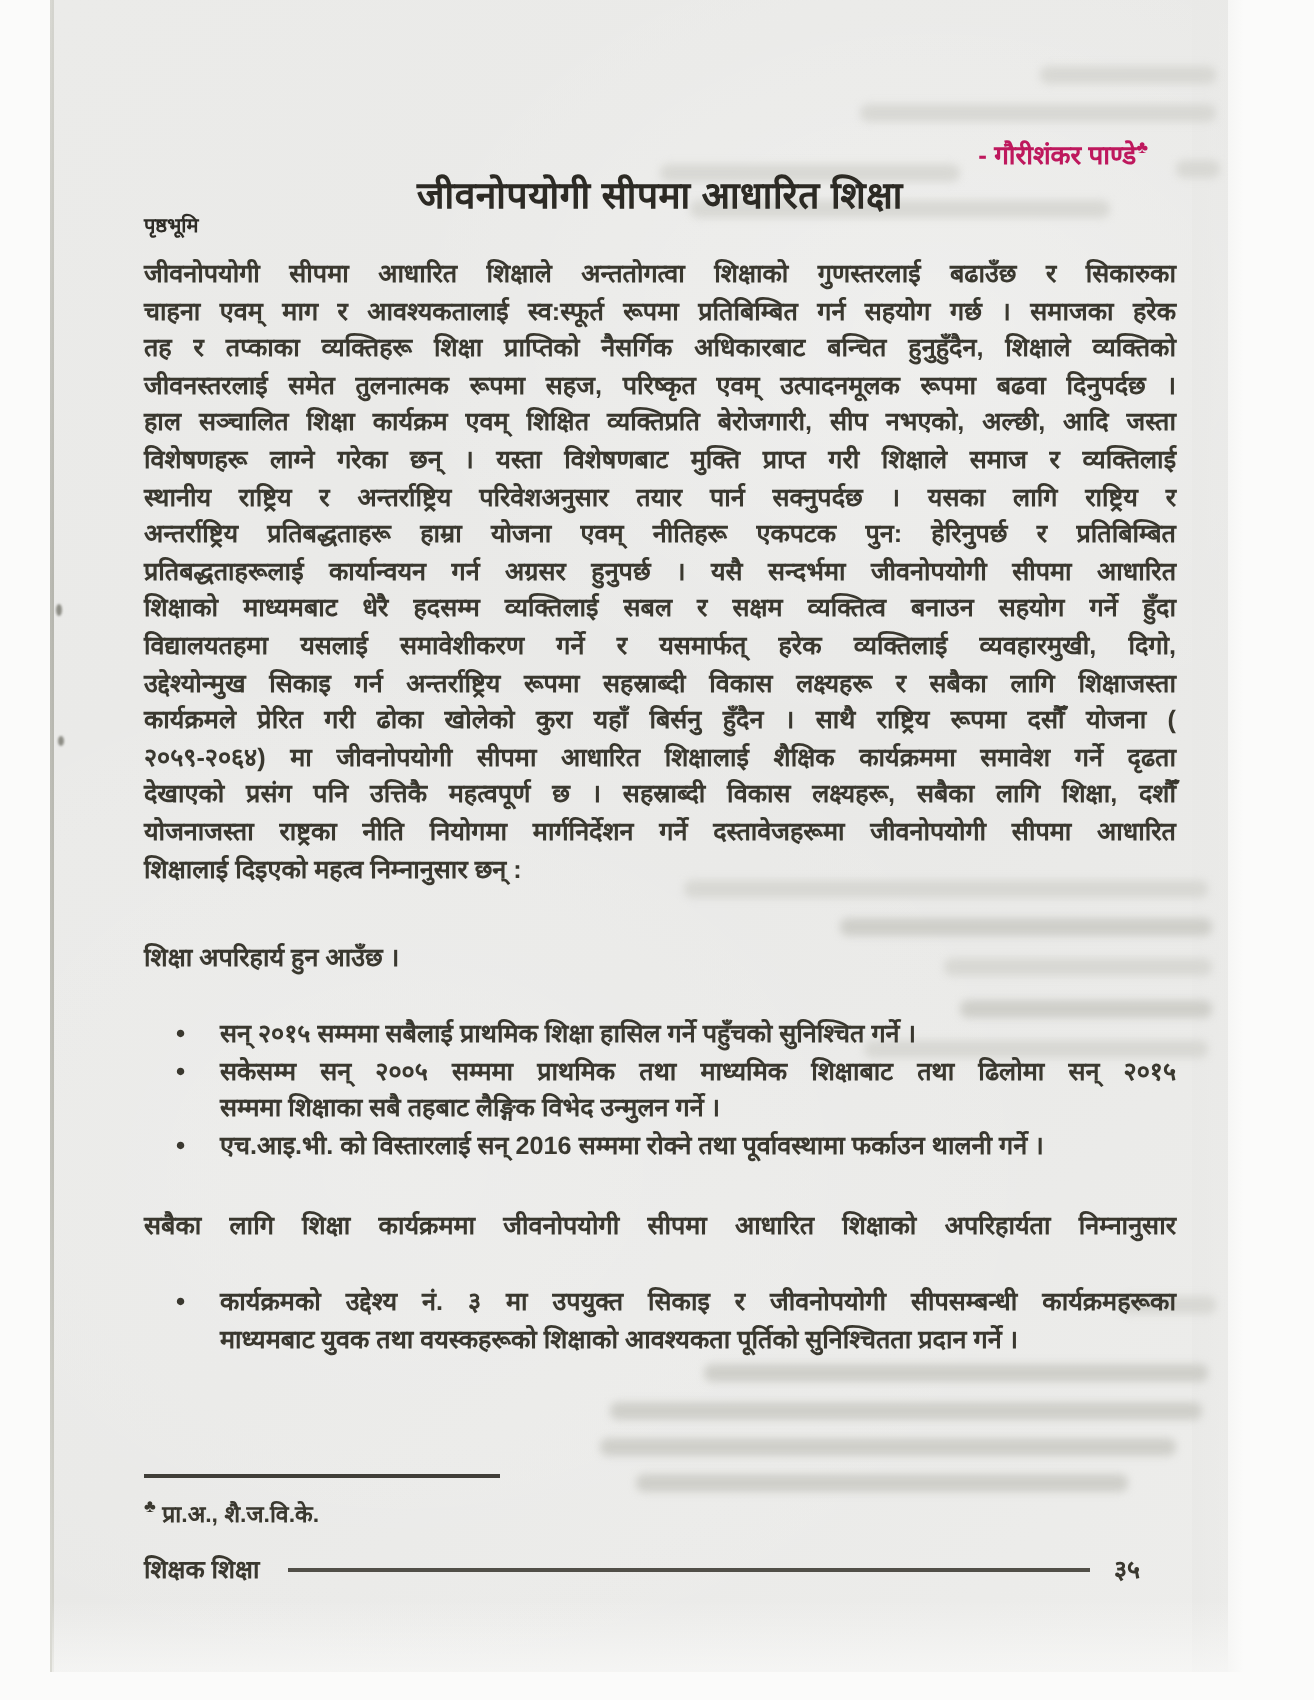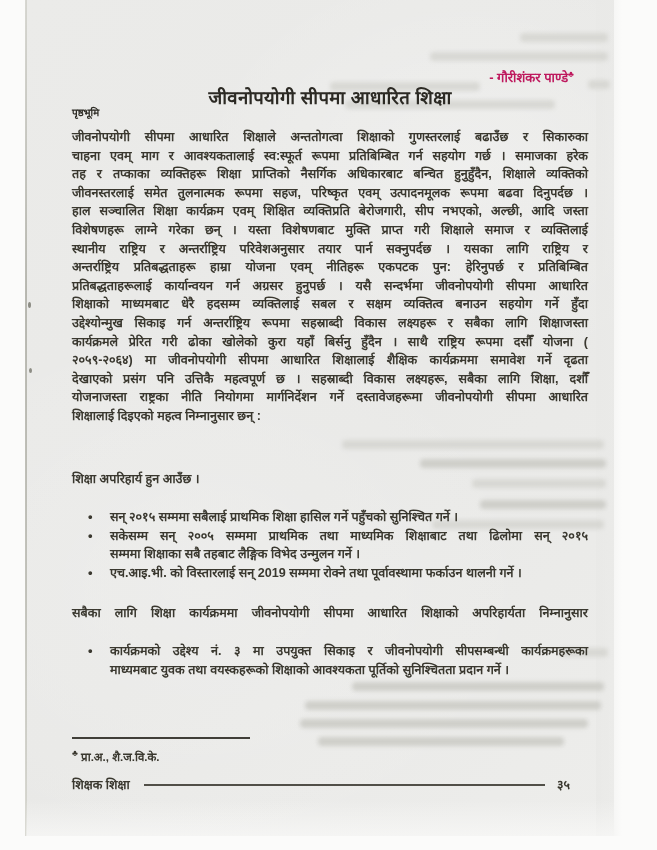--- a/index.html
+++ b/index.html
@@ -124,20 +124,21 @@
     <div class="jl fill">जीवनोपयोगी सीपमा आधारित शिक्षाले अन्ततोगत्वा शिक्षाको गुणस्तरलाई बढाउँछ र सिकारुका</div>
     <div class="jl fill">चाहना एवम् माग र आवश्यकतालाई स्व:स्फूर्त रूपमा प्रतिबिम्बित गर्न सहयोग गर्छ । समाजका हरेक</div>
     <div class="jl fill">तह र तप्काका व्यक्तिहरू शिक्षा प्राप्तिको नैसर्गिक अधिकारबाट बन्चित हुनुहुँदैन, शिक्षाले व्यक्तिको</div>
     <div class="jl fill">जीवनस्तरलाई समेत तुलनात्मक रूपमा सहज, परिष्कृत एवम् उत्पादनमूलक रूपमा बढवा दिनुपर्दछ ।</div>
     <div class="jl fill">हाल सञ्चालित शिक्षा कार्यक्रम एवम् शिक्षित व्यक्तिप्रति बेरोजगारी, सीप नभएको, अल्छी, आदि जस्ता</div>
     <div class="jl fill">विशेषणहरू लाग्ने गरेका छन् । यस्ता विशेषणबाट मुक्ति प्राप्त गरी शिक्षाले समाज र व्यक्तिलाई</div>
     <div class="jl fill">स्थानीय राष्ट्रिय र अन्तर्राष्ट्रिय परिवेशअनुसार तयार पार्न सक्नुपर्दछ । यसका लागि राष्ट्रिय र</div>
     <div class="jl fill">अन्तर्राष्ट्रिय प्रतिबद्धताहरू हाम्रा योजना एवम् नीतिहरू एकपटक पुन: हेरिनुपर्छ र प्रतिबिम्बित</div>
     <div class="jl fill">प्रतिबद्धताहरूलाई कार्यान्वयन गर्न अग्रसर हुनुपर्छ । यसै सन्दर्भमा जीवनोपयोगी सीपमा आधारित</div>
     <div class="jl fill">शिक्षाको माध्यमबाट धेरै हदसम्म व्यक्तिलाई सबल र सक्षम व्यक्तित्व बनाउन सहयोग गर्ने हुँदा</div>
+    <div class="jl fill">विद्यालयतहमा यसलाई समावेशीकरण गर्ने र यसमार्फत् हरेक व्यक्तिलाई व्यवहारमुखी, दिगो,</div>
     <div class="jl fill">उद्देश्योन्मुख सिकाइ गर्न अन्तर्राष्ट्रिय रूपमा सहस्राब्दी विकास लक्ष्यहरू र सबैका लागि शिक्षाजस्ता</div>
     <div class="jl fill">कार्यक्रमले प्रेरित गरी ढोका खोलेको कुरा यहाँ बिर्सनु हुँदैन । साथै राष्ट्रिय रूपमा दसौँ योजना (</div>
     <div class="jl fill">२०५९-२०६४) मा जीवनोपयोगी सीपमा आधारित शिक्षालाई शैक्षिक कार्यक्रममा समावेश गर्ने दृढता</div>
     <div class="jl fill">देखाएको प्रसंग पनि उत्तिकै महत्वपूर्ण छ । सहस्राब्दी विकास लक्ष्यहरू, सबैका लागि शिक्षा, दशौँ</div>
     <div class="jl fill">योजनाजस्ता राष्ट्रका नीति नियोगमा मार्गनिर्देशन गर्ने दस्तावेजहरूमा जीवनोपयोगी सीपमा आधारित</div>
     <div class="jl">शिक्षालाई दिइएको महत्व निम्नानुसार छन् :</div>
   </div>
 
   <div id="para2" class="abs bodytext">
     <div class="jl">शिक्षा अपरिहार्य हुन आउँछ ।</div>
@@ -148,21 +149,21 @@
       <span class="marker">•</span>
       <div class="jl">सन् २०१५ सम्ममा सबैलाई प्राथमिक शिक्षा हासिल गर्ने पहुँचको सुनिश्चित गर्ने ।</div>
     </div>
     <div class="li">
       <span class="marker">•</span>
       <div class="jl fill">सकेसम्म सन् २००५ सम्ममा प्राथमिक तथा माध्यमिक शिक्षाबाट तथा ढिलोमा सन् २०१५</div>
       <div class="jl">सम्ममा शिक्षाका सबै तहबाट लैङ्गिक विभेद उन्मुलन गर्ने ।</div>
     </div>
     <div class="li">
       <span class="marker">•</span>
-      <div class="jl">एच.आइ.भी. को विस्तारलाई सन् 2019 सम्ममा रोक्ने तथा पूर्वावस्थामा फर्काउन थालनी गर्ने ।</div>
+      <div class="jl">एच.आइ.भी. को विस्तारलाई सन् 2016 सम्ममा रोक्ने तथा पूर्वावस्थामा फर्काउन थालनी गर्ने ।</div>
     </div>
   </div>
 
   <div id="para3" class="abs bodytext">
     <div class="jl fill">सबैका लागि शिक्षा कार्यक्रममा जीवनोपयोगी सीपमा आधारित शिक्षाको अपरिहार्यता निम्नानुसार</div>
   </div>
 
   <div id="list2" class="abs bodytext">
     <div class="li">
       <span class="marker">•</span>

